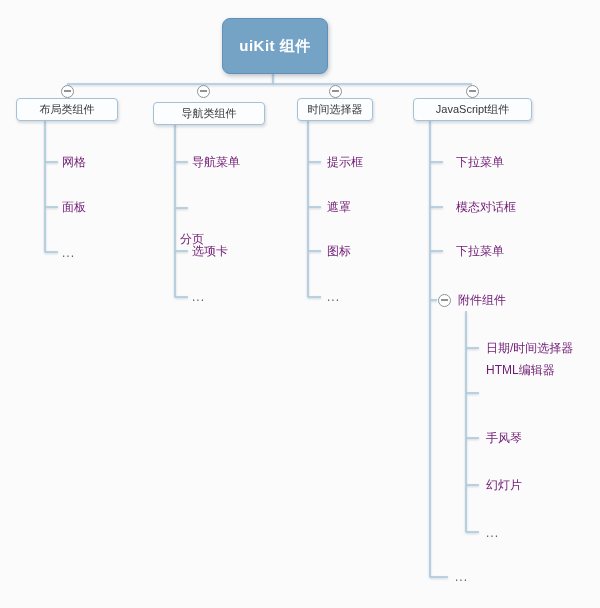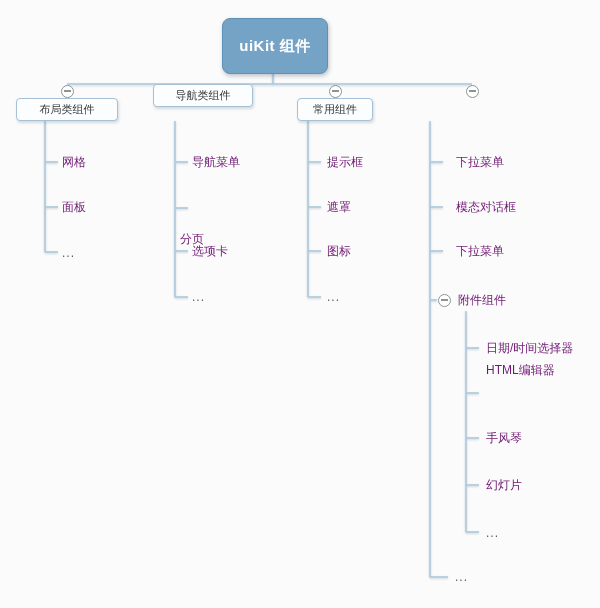--- a/index.html
+++ b/index.html
@@ -62,22 +62,23 @@
       <span class="minus"></span>
     </div>
   <div class="toggle" style="left:328.5px;top:84.5px;">
       <span class="minus"></span>
     </div>
   <div class="toggle" style="left:465.5px;top:84.5px;">
       <span class="minus"></span>
     </div>
 
   <div class="node box" style="left:16px;top:98px;width:102px;height:23px;">布局类组件</div>
-  <div class="node box" style="left:153px;top:84px;width:100px;height:23px;">导航类组件</div>
-  <div class="node box" style="left:297px;top:98px;width:76px;height:23px;">常用组件</div>
+  <div class="node box" style="left:153px;top:102px;width:112px;height:23px;">导航类组件</div>
+  <div class="node box" style="left:297px;top:98px;width:76px;height:23px;">时间选择器</div>
+  <div class="node box" style="left:413px;top:98px;width:119px;height:23px;">JavaScript组件</div>
 
   <div class="leaf" style="left:62px;top:154px;">网格</div>
   <div class="leaf" style="left:62px;top:199px;">面板</div>
   <div class="leaf dots" style="left:62px;top:245px;">...</div>
 
   <div class="leaf" style="left:192px;top:154px;">导航菜单</div>
   <div class="leaf" style="left:180px;top:200px;margin-top:31px;">分页</div>
   <div class="leaf" style="left:192px;top:243px;">选项卡</div>
   <div class="leaf dots" style="left:192px;top:289px;">...</div>
 

